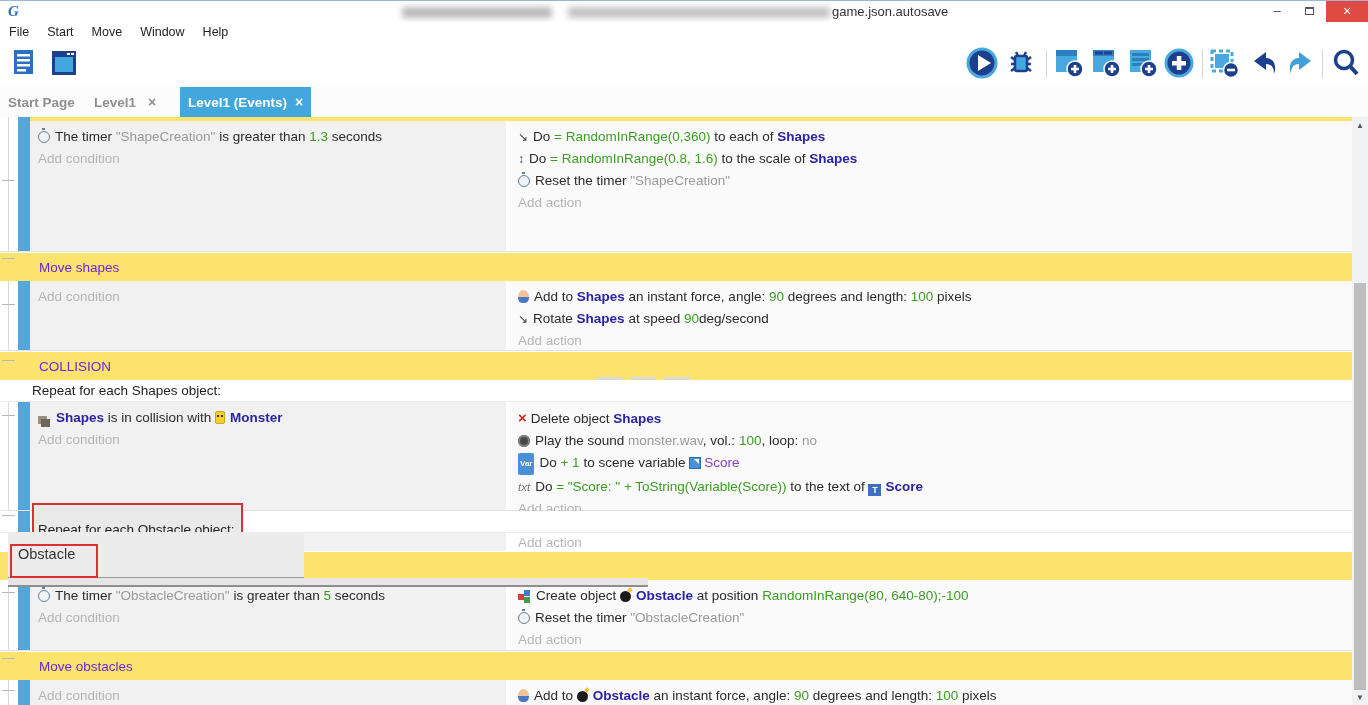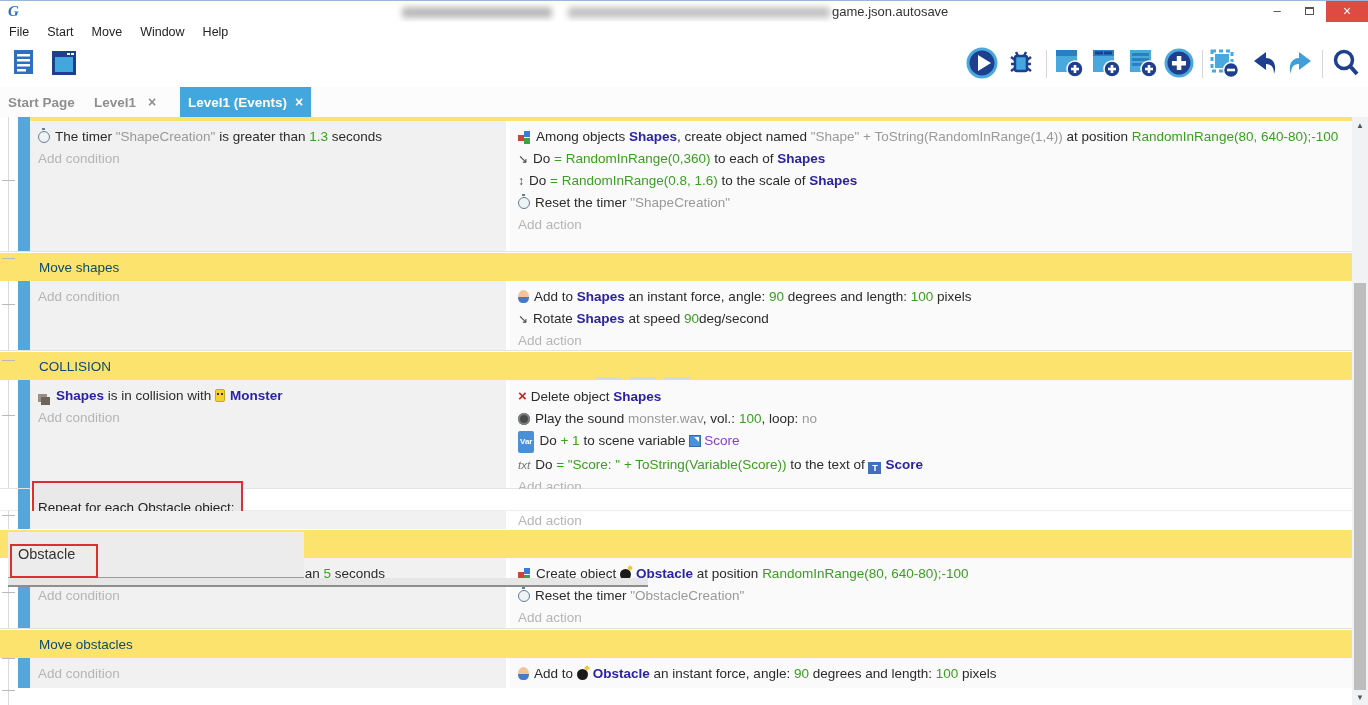--- a/index.html
+++ b/index.html
@@ -46,21 +46,21 @@
   .ev { border-bottom:1px solid #e3e3e3; }
 
   .line { padding:1px 6px 1px 8px; line-height:20px; font-size:13.5px; color:#2b2b2b; white-space:pre-wrap; }
   .ghost { color:#b5b5b5; }
   .ob { font-weight:bold; color:#2a23a5; }
   .gx { color:#3a9e21; }
   .qt { color:#999; }
   .pv { color:#8a3fc6; }
 
   .crow { background:#fce36e; height:29px; align-items:center; border-top:1px solid #fff; }
-  .crow .ctext { font-size:13.5px; color:#0c4a6e; padding-left:9px; }
+  .crow .ctext { font-size:13.5px; color:#6d28d9; padding-left:9px; }
   .crow .cbody { flex:1; background:#fce36e; height:100%; display:flex; align-items:center; }
   .hrow { background:#fff; height:22px; align-items:center; font-size:13.5px; color:#222; border-bottom:1px solid #ececec; }
 
   .redbox { border:2px solid #dc2f2f; background:#e9e9e9; padding:16px 6px 1px 4px; line-height:17px; margin-left:2px; }
 
   
   .handles { position:absolute; top:-4px; left:596px; display:flex; gap:8px; }
   .handles span { width:26px; height:7px; background:#d9d9d9; }
 
   
@@ -218,21 +218,20 @@
 
   <div class="ev" style="height:131px">
     <div class="gutter"></div>
     <div class="bar"></div>
     <div class="cond">
       <div class="line"><span class="ic ic-timer"></span><span>The timer </span><span class="qt">"ShapeCreation"</span><span> is greater than </span><span class="gx">1.3</span><span> seconds</span></div>
       <div class="line ghost">Add condition</div>
     </div>
     <div class="gap"></div>
     <div class="act">
-      <div class="line"><span class="ic ic-create"></span><span>Among objects </span><span class="ob">Shapes</span><span>, create object named </span><span class="qt">"Shape" + ToString(RandomInRange(1,4))</span><span> at position </span><span class="gx">RandomInRange(80, 640-80);-100</span></div>
       <div class="line"><span class="glyph">↘</span><span>Do </span><span class="gx">= RandomInRange(0,360)</span><span> to each of </span><span class="ob">Shapes</span></div>
       <div class="line"><span class="glyph">↕</span><span>Do </span><span class="gx">= RandomInRange(0.8, 1.6)</span><span> to the scale of </span><span class="ob">Shapes</span></div>
       <div class="line"><span class="ic ic-timer"></span><span>Reset the timer </span><span class="qt">"ShapeCreation"</span></div>
       <div class="line ghost">Add action</div>
     </div>
   </div>
 
   <div class="crow">
     <div class="gutter" style="background:#fff"></div>
       <div class="bar"></div>
@@ -261,20 +260,24 @@
     <div class="cbody">
         <span class="ctext">COLLISION</span>
       </div>
     <div class="handles" style="top:25px">
         <span></span>
         <span></span>
         <span></span>
       </div>
   </div>
 
+  <div class="hrow">
+    <div class="gutter"></div>
+      <span style="padding-left:14px">Repeat for each Shapes object:</span>
+  </div>
 
   <div class="ev" style="height:109px">
     <div class="gutter"></div>
     <div class="bar"></div>
     <div class="cond">
       <div class="line"><span class="ic ic-coll"></span><span class="ob">Shapes</span><span> is in collision with </span><span class="ic ic-monster"></span><span class="ob">Monster</span></div>
       <div class="line ghost">Add condition</div>
     </div>
     <div class="gap"></div>
     <div class="act">

